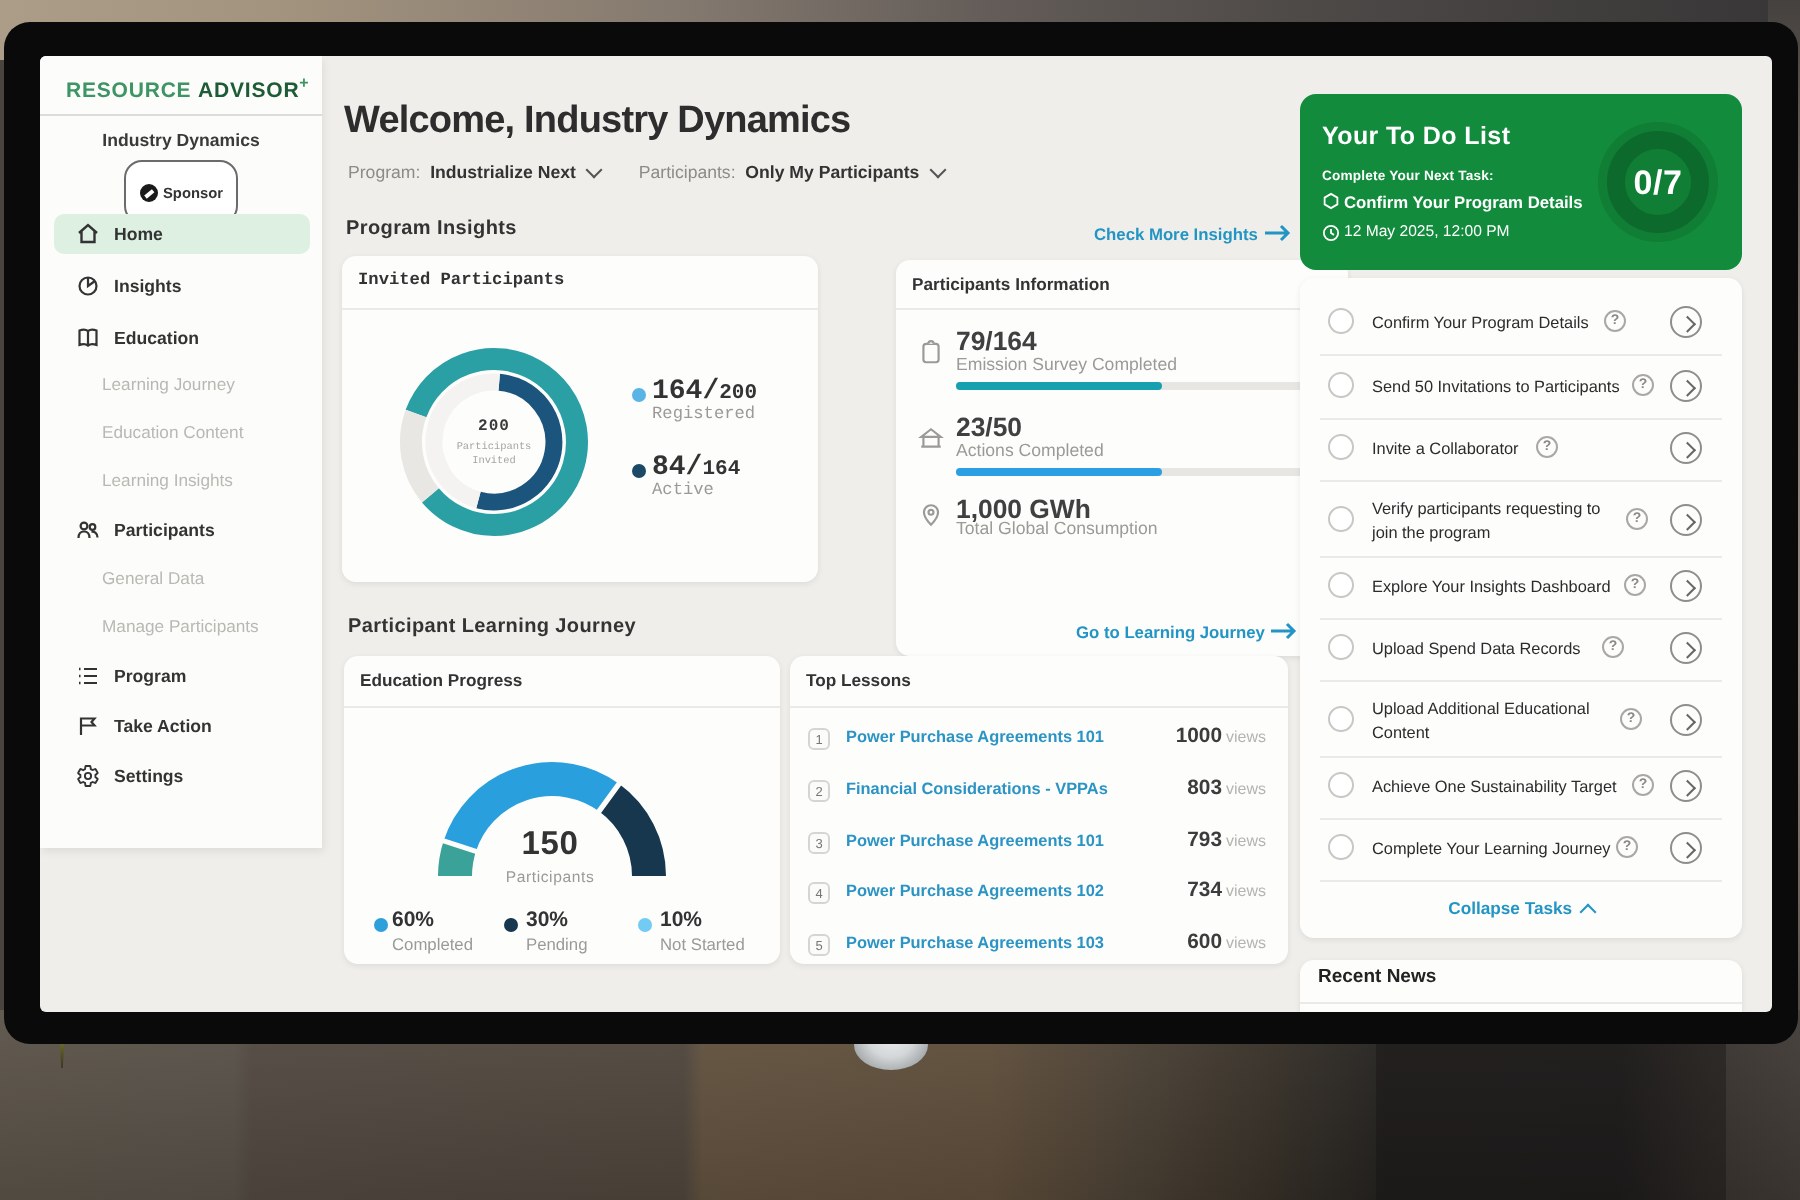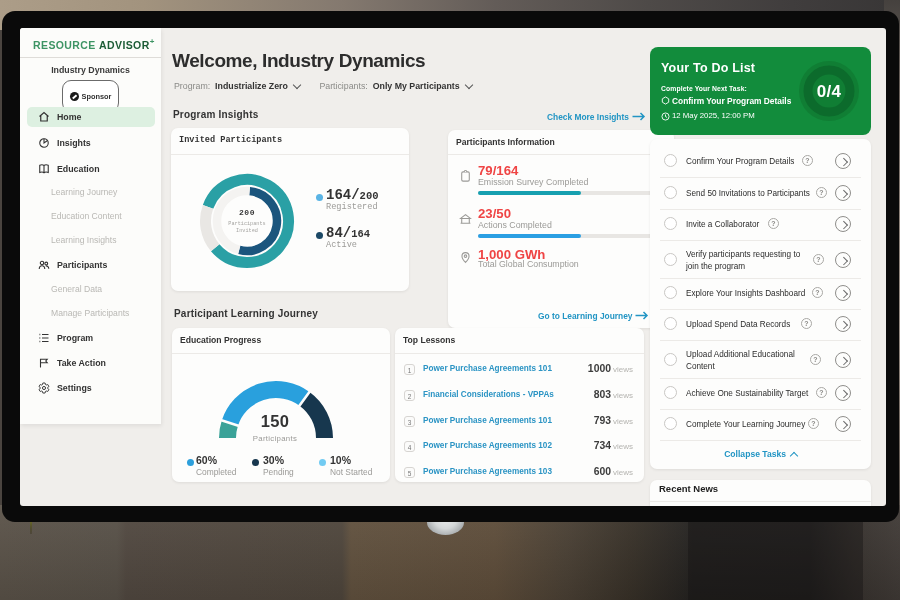--- a/index.html
+++ b/index.html
@@ -54,21 +54,21 @@
   .cdiv { position:absolute; left:0; right:0; height:1px; background:#eceae7; }
   
   #card1 { left:151px; top:100px; width:238px; height:163px;font-family:Liberation Mono, monospace; }
   #donut { position:absolute; left:28px; top:45px; }
   .leg1 { position:absolute; font-weight:bold; color:#333; }
   .leg1 .big { font-size:14px; } .leg1 .sm { font-size:10.5px; }
   .legcap { position:absolute; font-size:8.6px; color:#9b9a97; }
   .ldot { position:absolute; width:7px; height:7px; border-radius:50%; }
   
   #card2 { left:400px; top:102px; width:226px; height:198px;margin-left:28px; }
-  .stat-num { position:absolute; left:30px; font-size:13.2px; font-weight:bold; color:#ef4444; }
+  .stat-num { position:absolute; left:30px; font-size:13.2px; font-weight:bold; color:#404040; }
   .stat-cap { position:absolute; left:30px; font-size:8.8px; color:#9b9a97; white-space:nowrap; }
   .bar { position:absolute; left:30px; width:181px; height:3.5px; border-radius:2px; background:#e8e6e3; }
   .bar i { position:absolute; left:0; top:0; height:3.5px; border-radius:2px; }
   .sicon { position:absolute; left:11px; width:13px; height:13px; }
   
   #card3 { left:152px; top:300px; width:218px; height:154px; }
   #gauge { position:absolute; left:37px; top:43px; }
   .pc { font-size:10.5px; font-weight:bold; color:#333; }
   .cap { font-size:8.4px; color:#9b9a97; }
   #card4 { left:375px; top:300px; width:249px; height:154px; }
@@ -193,21 +193,21 @@
       <svg viewBox="0 0 24 24" fill="none" stroke="#333" stroke-width="1.9">
               <circle cx="12" cy="12" r="3.1"></circle>
               <path d="M19.4 13c.04-.33.06-.66.06-1s-.02-.67-.06-1l2.1-1.65a.5.5 0 0 0 .12-.64l-2-3.46a.5.5 0 0 0-.6-.22l-2.49 1a7.3 7.3 0 0 0-1.73-1l-.38-2.65A.5.5 0 0 0 13.92 2h-4a.5.5 0 0 0-.5.42l-.38 2.65c-.62.26-1.2.6-1.73 1l-2.49-1a.5.5 0 0 0-.6.22l-2 3.46a.5.5 0 0 0 .12.64L4.44 11c-.04.33-.06.66-.06 1s.02.67.06 1l-2.1 1.65a.5.5 0 0 0-.12.64l2 3.46c.13.22.39.31.6.22l2.49-1c.53.4 1.11.74 1.73 1l.38 2.65a.5.5 0 0 0 .5.42h4a.5.5 0 0 0 .5-.42l.38-2.65c.62-.26 1.2-.6 1.73-1l2.49 1c.21.09.47 0 .6-.22l2-3.46a.5.5 0 0 0-.12-.64L19.4 13z"></path>
             </svg>
       </span>
           <span class="lb">Settings</span>
         </div>
   </div>
 
   <div class="abs" id="welcome">Welcome, Industry Dynamics</div>
-  <div class="abs selrow" style="left:154px;">Program: &nbsp;<b>Industrialize Zero</b><span class="chev"></span>
+  <div class="abs selrow" style="left:154px;">Program: &nbsp;<b>Industrialize Next</b><span class="chev"></span>
     <span style="margin-left:16px;">Participants: &nbsp;<b>Only My Participants</b></span><span class="chev"></span></div>
   <div class="abs sechead" style="left:153px;top:81px;">Program Insights</div>
   <div class="abs tlink" style="left:527px;top:84px;">Check More Insights<span class="arrow"><svg width="14" height="9" viewBox="0 0 14 9">
             <path d="M0.5 4.5 H12 M8.5 1 L12 4.5 L8.5 8" stroke="#2295c4" stroke-width="1.5" fill="none"></path>
           </svg></span></div>
 
   <div class="abs card" id="card1">
     <div class="chead">Invited Participants</div>
     <div class="cdiv" style="top:26px;"></div>
     <svg id="donut" width="96" height="96" viewBox="0 0 96 96">
@@ -325,21 +325,21 @@
     <svg class="abs" style="left:11px;top:65px;" width="9" height="9" viewBox="0 0 24 24" fill="none" stroke="#fff" stroke-width="2.4">
           <circle cx="12" cy="12" r="9.5"></circle>
           <path d="M12 6.5 V12 L16 14.5"></path>
         </svg>
     <div class="t4">12 May 2025, 12:00 PM</div>
     <div id="ring">
       <svg width="60" height="60" viewBox="0 0 60 60">
         <circle cx="30" cy="30" r="30" fill="#107e34"></circle>
         <circle cx="30" cy="30" r="21" fill="none" stroke="#0c6b2c" stroke-width="9"></circle>
       </svg>
-      <div class="txt">0/4</div>
+      <div class="txt">0/7</div>
     </div>
   </div>
 
   <div class="abs card" id="tasks">
     <div class="trow" style="top:15px;">
           <span class="tcheck" style="top:0;"></span>
           <span class="ttxt" style="top:2px;">Confirm Your Program Details</span>
           <span class="qm" style="left:152px;top:1px;">?</span>
           <span class="tgo" style="top:-1px;"></span>
         </div>

